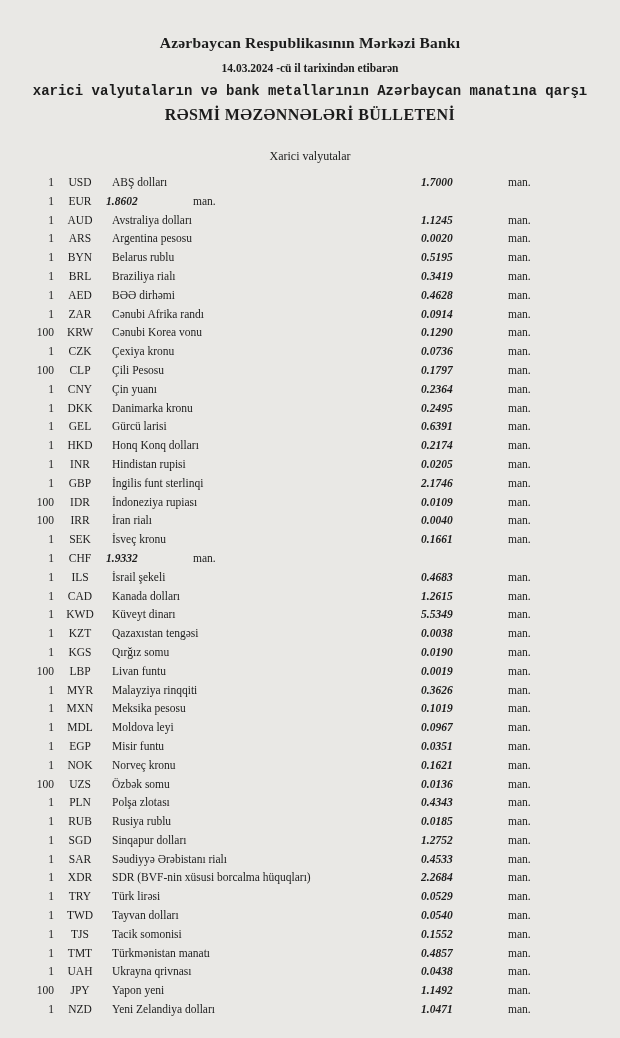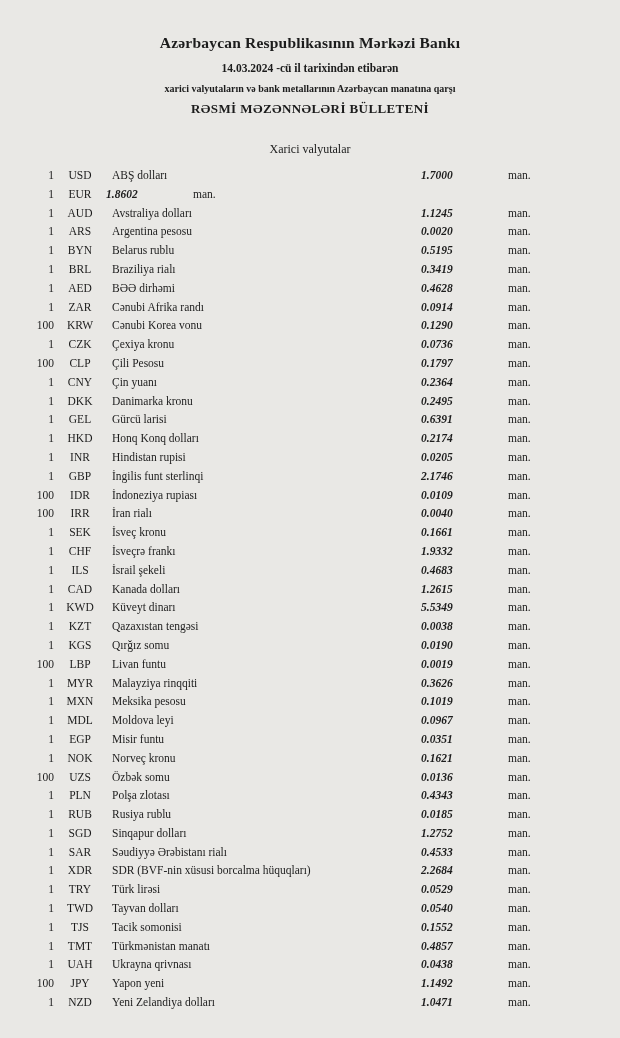--- a/index.html
+++ b/index.html
@@ -28,26 +28,27 @@
     font-weight: bold;
     margin: 0 0 10px 0;
     letter-spacing: 0.2px;
   }
   .date-line {
     font-size: 11.5px;
     font-weight: bold;
     margin: 0 0 9px 0;
   }
   .subject-line {
-    font-size: 10px;
+    font-size: 14px;
     font-weight: bold;
     margin: 0 0 7px 0;
+    font-family: Liberation Mono, monospace;
   }
   .bulletin-title {
-    font-size: 13px;
+    font-size: 16px;
     font-weight: bold;
     letter-spacing: 0.4px;
     margin: 0;
   }
   .section-title {
     text-align: center;
     font-size: 12px;
     font-weight: normal;
     margin: 25px 0 9px 0;
   }
@@ -241,21 +242,20 @@
       <div class="row">
         <span class="qty">1</span>
         <span class="code">SEK</span>
         <span class="name">İsveç kronu</span>
         <span class="rate">0.1661</span>
         <span class="unit">man.</span>
       </div>
       <div class="row">
         <span class="qty">1</span>
         <span class="code">CHF</span>
-        <span class="name">İsveçrə frankı</span>
         <span class="rate">1.9332</span>
         <span class="unit">man.</span>
       </div>
       <div class="row">
         <span class="qty">1</span>
         <span class="code">ILS</span>
         <span class="name">İsrail şekeli</span>
         <span class="rate">0.4683</span>
         <span class="unit">man.</span>
       </div>

